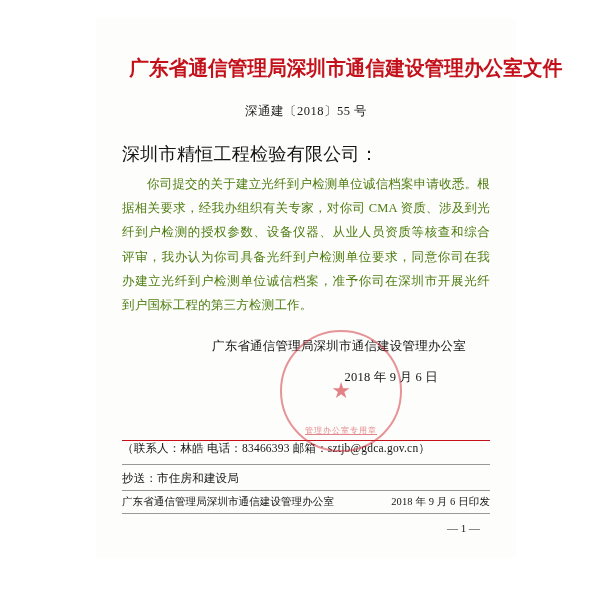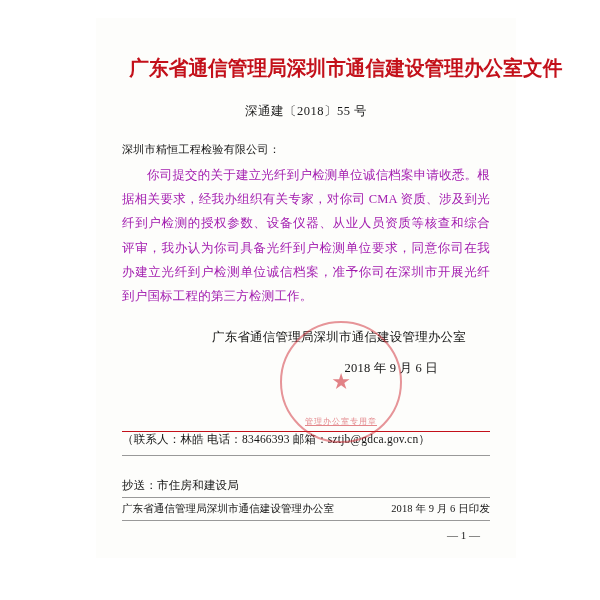--- a/index.html
+++ b/index.html
@@ -57,28 +57,28 @@
   .title-block {
     margin-top: 20px;
     text-align: center;
     font-size: 14.5px;
     font-weight: bold;
     color: #111;
     line-height: 1.75;
   }
   .addressee {
     margin-top: 22px;
-    font-size: 11px;
+    font-size: 18px;
     color: #151515;
     letter-spacing: 0.3px;
   }
   .body-text {
     margin-top: 6px;
     font-size: 12.5px;
-    color: #a21caf;
+    color: #4d7c0f;
     line-height: 1.95;
     text-align: justify;
     text-indent: 25px;
     letter-spacing: 0.2px;
   }
   .signature-block {
     position: relative;
     margin-top: 20px;
     height: 76px;
   }
@@ -145,21 +145,21 @@
     font-size: 11.5px;
     color: #151515;
     border-top: 1px solid #c3101a;
     letter-spacing: 0.2px;
   }
   .cc-row {
     margin-top: 8px;
     font-size: 11.5px;
     color: #151515;
     border-top: 1px solid #999;
-    padding-top: 22px;
+    padding-top: 6px;
     padding-bottom: 4px;
     border-bottom: 1px solid #999;
     letter-spacing: 0.2px;
   }
   .footer-row {
     display: flex;
     justify-content: space-between;
     align-items: baseline;
     font-size: 10.5px;
     color: #151515;

